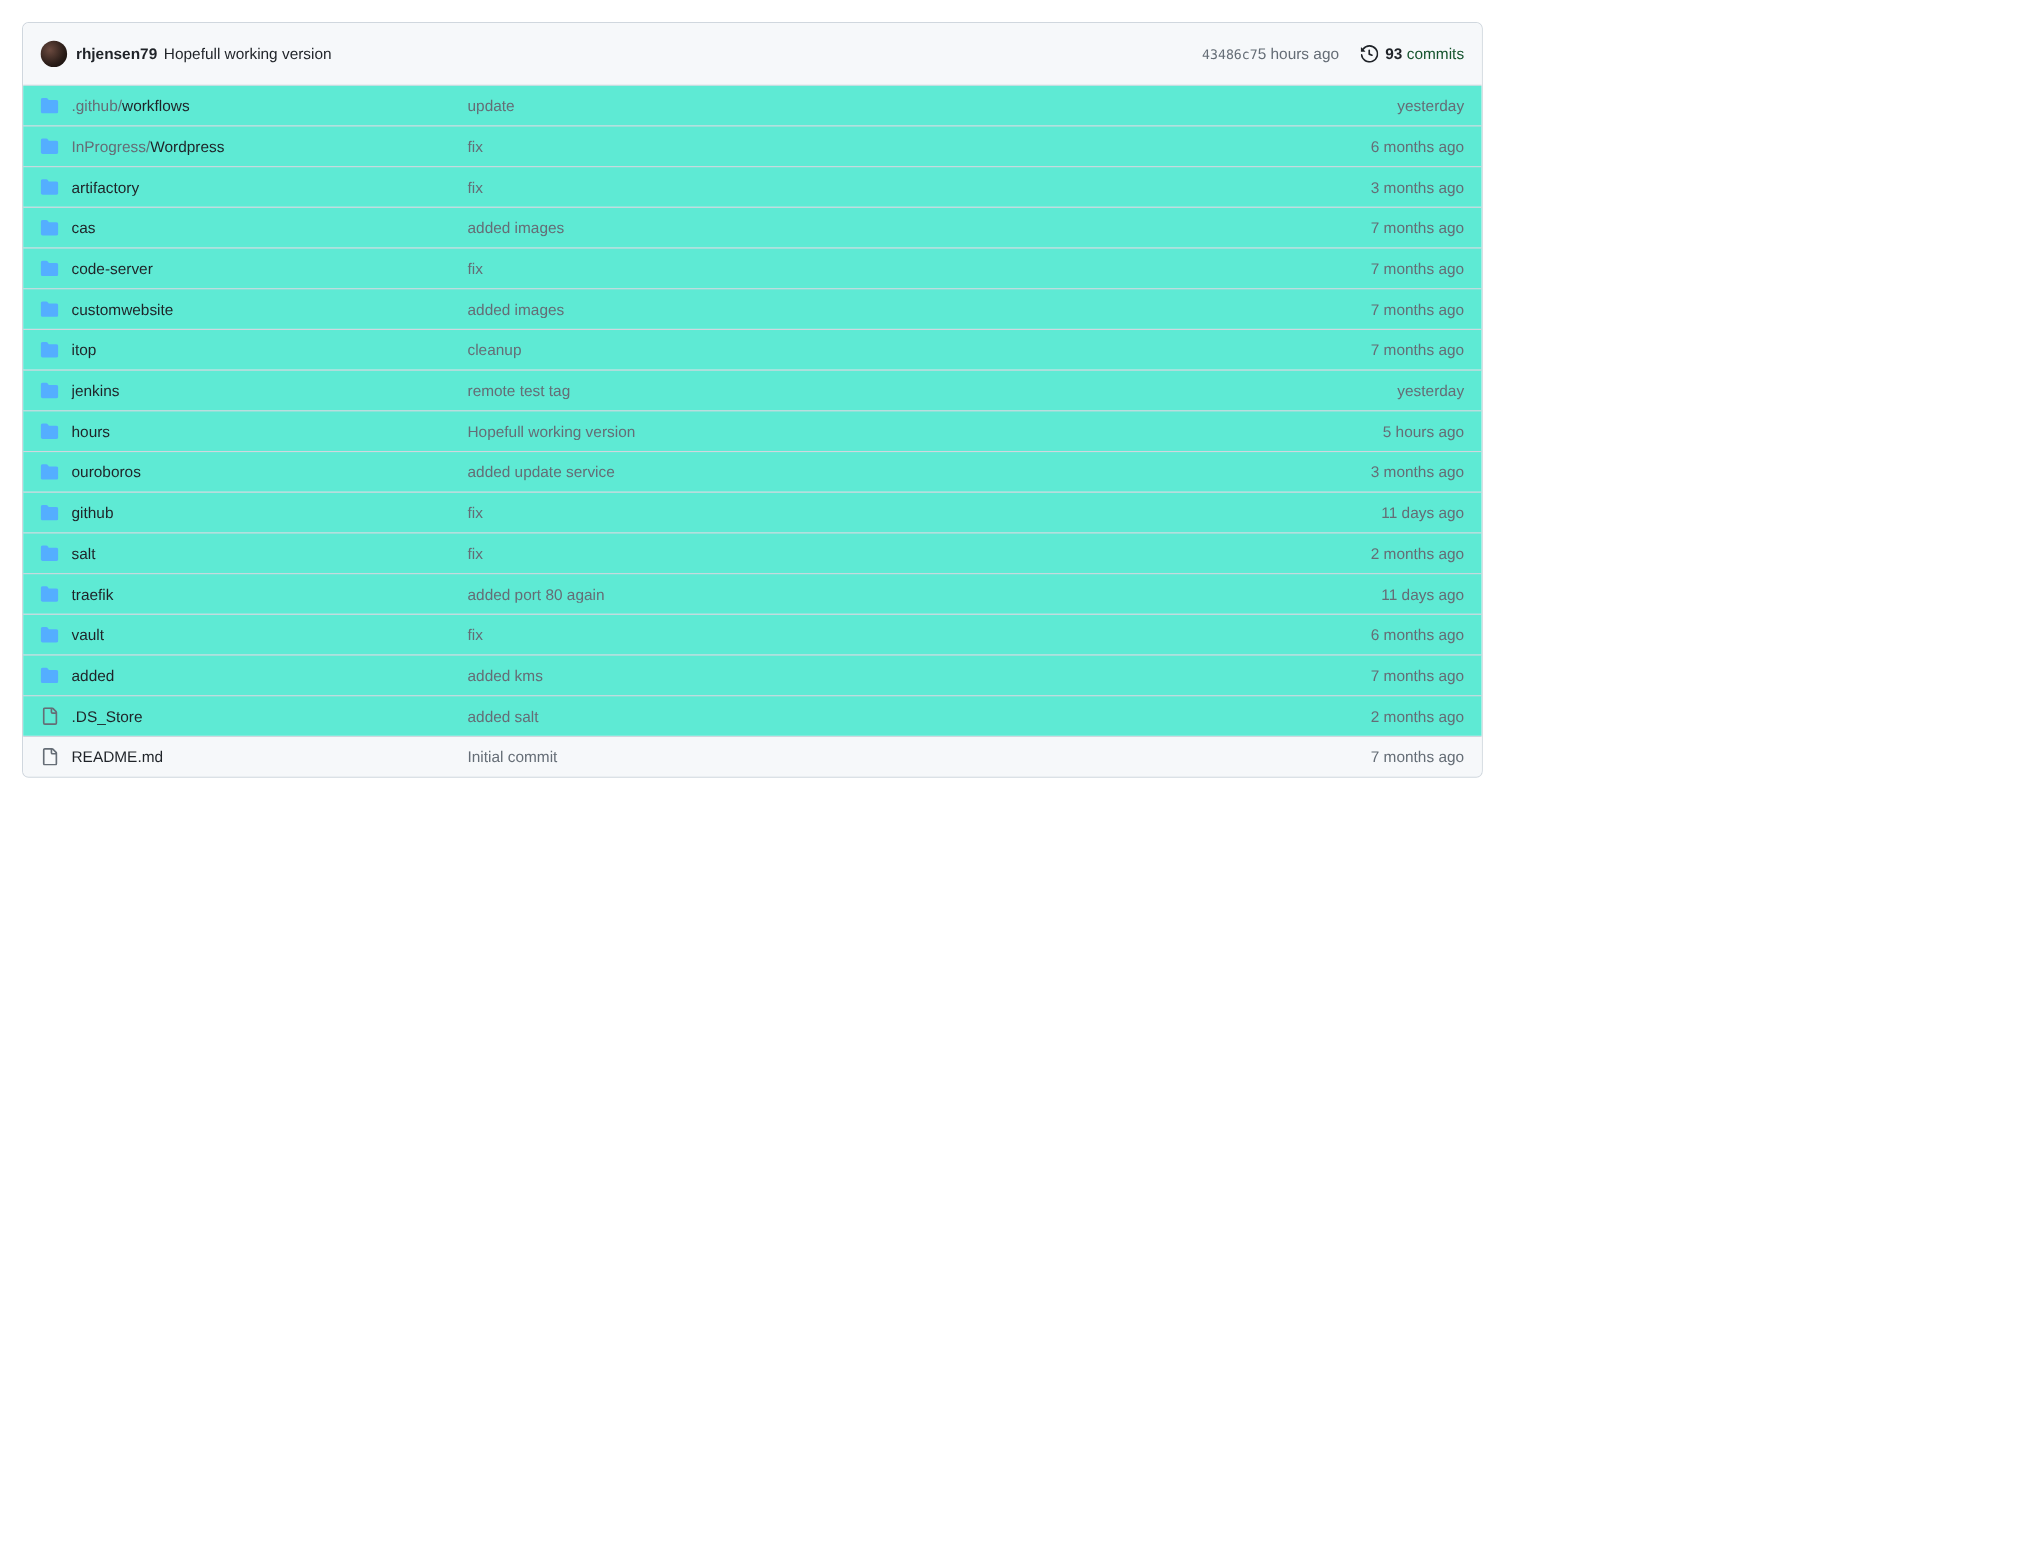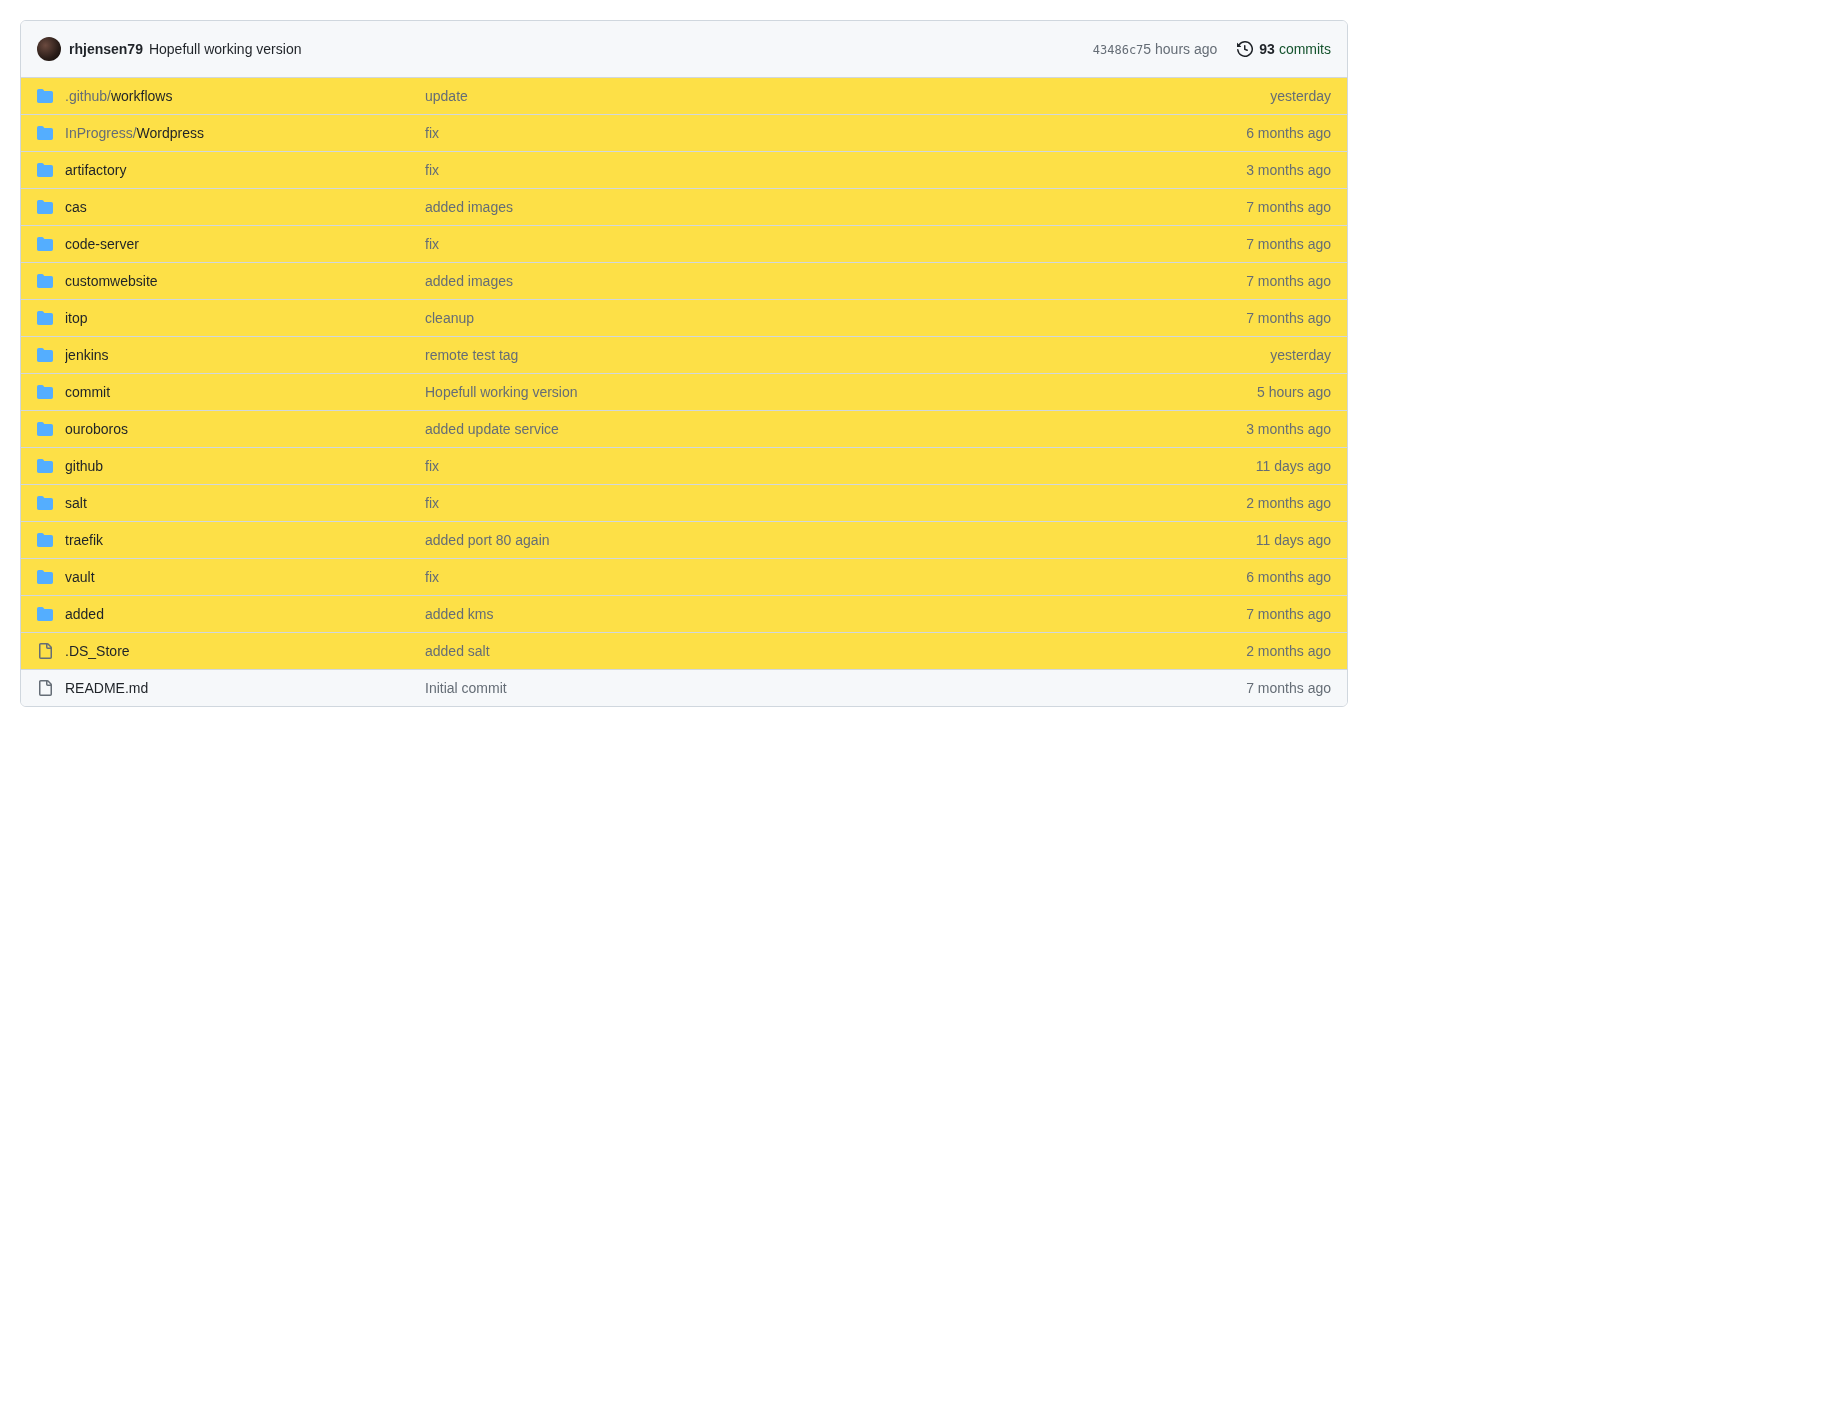--- a/index.html
+++ b/index.html
@@ -60,21 +60,21 @@
     margin-right: 6px;
   }
   .commits-count { font-weight: 600; margin-right:4px;}
   .commits-word { color:#14532d; }
   .row {
     display: flex;
     align-items: center;
     padding: 10px 16px;
     border-top: 1px solid #d0d7de;
     font-size: 14px;
-    background:#fde047;
+    background:#5eead4;
   }
   .row:first-of-type { border-top: none; }
   .row:last-child { background: #f6f8fa; }
   .row .icon-cell {
     width: 28px;
     flex-shrink: 0;
     display:flex;
     align-items:center;
   }
   .row .name-cell {
@@ -206,21 +206,21 @@
         <span class="name-cell"><span class="name-main">jenkins</span></span>
         <span class="msg-cell">remote test tag</span>
         <span class="age-cell">yesterday</span>
       </div>
       <div class="row">
         <span class="icon-cell">
           <svg width="16" height="16" viewBox="0 0 16 16" class="folder-icon">
             <path d="M1.75 1A1.75 1.75 0 0 0 0 2.75v10.5C0 14.216.784 15 1.75 15h12.5A1.75 1.75 0 0 0 16 13.25v-8.5A1.75 1.75 0 0 0 14.25 3H7.5a.25.25 0 0 1-.2-.1l-.9-1.2C6.07 1.26 5.55 1 5 1Z"></path>
           </svg>
         </span>
-        <span class="name-cell"><span class="name-main">commit</span></span>
+        <span class="name-cell"><span class="name-main">hours</span></span>
         <span class="msg-cell">Hopefull working version</span>
         <span class="age-cell">5 hours ago</span>
       </div>
       <div class="row">
         <span class="icon-cell">
           <svg width="16" height="16" viewBox="0 0 16 16" class="folder-icon">
             <path d="M1.75 1A1.75 1.75 0 0 0 0 2.75v10.5C0 14.216.784 15 1.75 15h12.5A1.75 1.75 0 0 0 16 13.25v-8.5A1.75 1.75 0 0 0 14.25 3H7.5a.25.25 0 0 1-.2-.1l-.9-1.2C6.07 1.26 5.55 1 5 1Z"></path>
           </svg>
         </span>
         <span class="name-cell"><span class="name-main">ouroboros</span></span>

